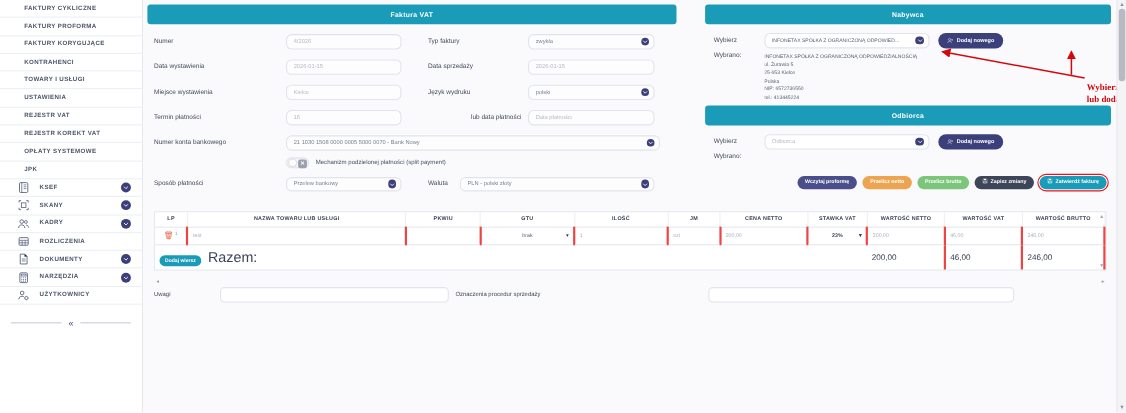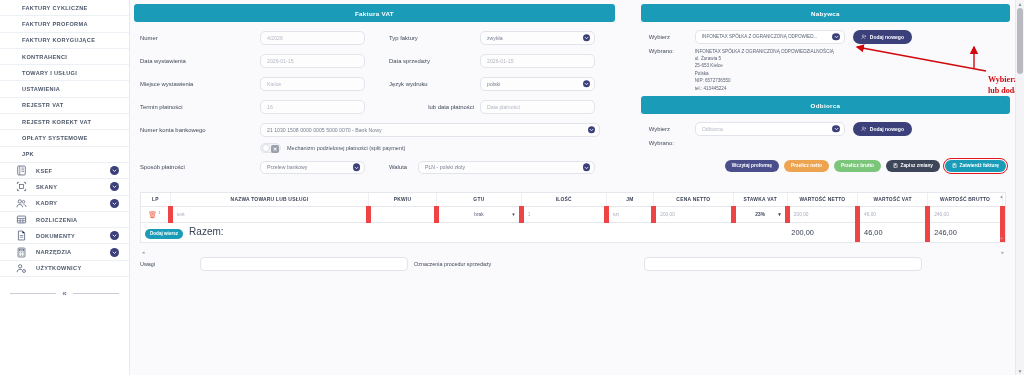--- a/index.html
+++ b/index.html
@@ -199,38 +199,38 @@
     font-size: 4.9px; color:#3a4256; font-weight:700;
     letter-spacing: .25px;
     padding: 4px 2px; text-align:center;
     border-right: 1px solid #edeff3;
     border-bottom: 1px solid #e6e8ee;
     white-space: nowrap;
   }
   td {
     font-size: 4.8px; color:#aab0bd;
     padding: 3.5px 4px;
-    border-right: 5px solid #ef4444;
+    border-right: 2px solid #ef4444;
     border-bottom: 1px solid #e6e8ee;
     height: 13px;
     white-space: nowrap;
   }
   td.center { text-align:center; }
   .trash { color:#e8624a; font-size:7px; }
   .sel-cell { position: relative; color:#5a6274; text-align:center; }
   .sel-cell .chev { position:absolute; right:4px; top:50%; transform:translateY(-50%); color:#3a4256; font-size:5px; }
   .totals td {
     color:#3a4256; font-size: 7.4px; border-bottom:none; padding: 3px 4px;
   }
   .btn-row-add {
     background:#1a9cb8; color:#fff; border-radius:7px;
     font-size:4.6px; font-weight:600; padding: 2.5px 5px;
     display:inline-block; white-space:nowrap;
   }
-  .razem { font-size:10px; color:#3a4256; padding-left:6px; }
+  .razem { font-size:13px; color:#3a4256; padding-left:6px; }
 
   
   .bottom {
     margin: 6px 4px 0 6px;
     position: relative;
   }
   .hscroll { display:flex; justify-content:space-between; font-size:5px; color:#9aa0ad; padding: 0 2px 2px 2px; }
   .brow { display:flex; align-items:center; gap: 0; }
   .b-label { font-size:5.4px; color:#41495a; width: 60px; flex:0 0 60px; }
   .b-input {

